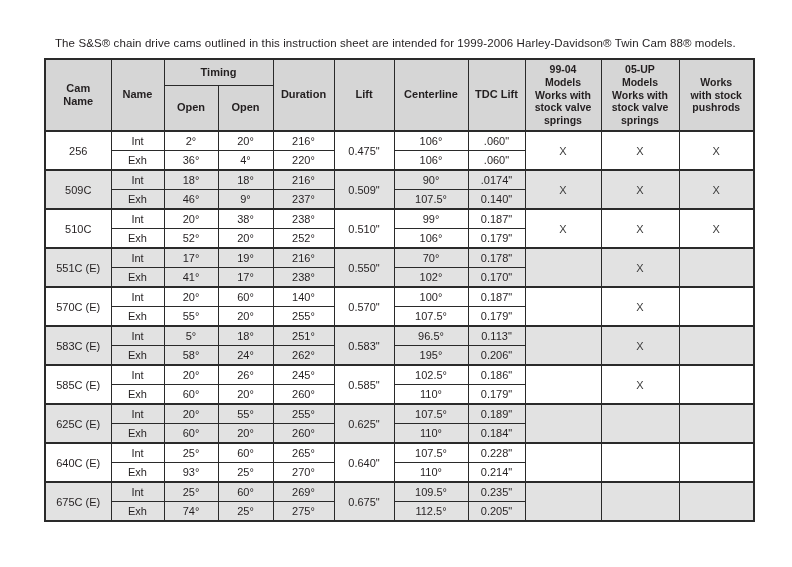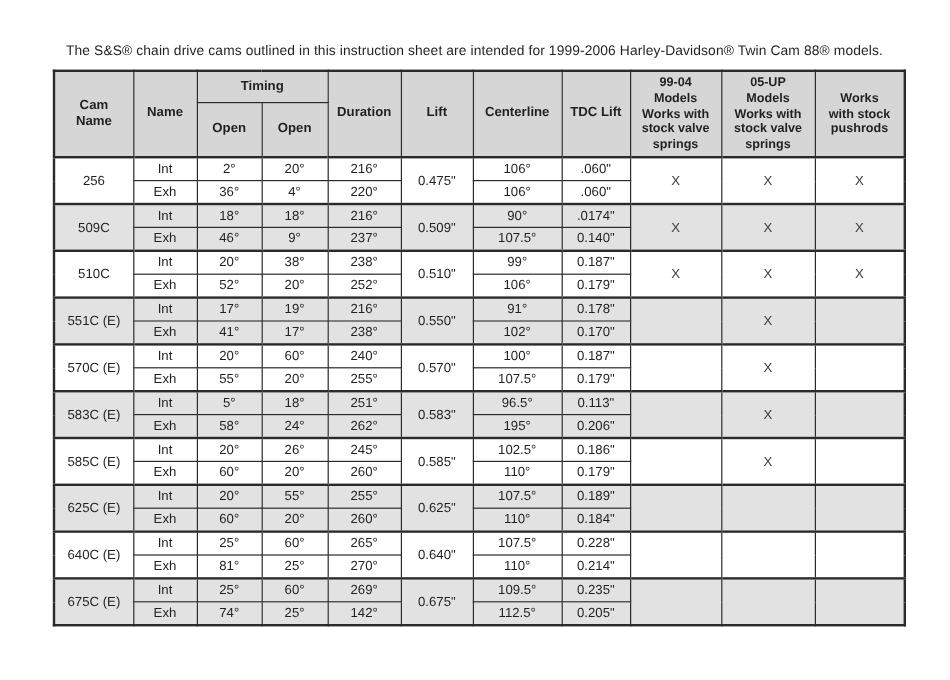--- a/index.html
+++ b/index.html
@@ -168,21 +168,21 @@
     </tbody>
 
     <tbody>
       <tr>
         <td rowspan="2">551C (E)</td>
         <td>Int</td>
         <td>17°</td>
         <td>19°</td>
         <td>216°</td>
         <td rowspan="2">0.550"</td>
-        <td>91°</td>
+        <td>70°</td>
         <td>0.178"</td>
         <td rowspan="2" class="mark"></td>
         <td rowspan="2" class="mark">X</td>
         <td rowspan="2" class="mark"></td>
       </tr>
       <tr>
         <td>Exh</td>
         <td>41°</td>
         <td>17°</td>
         <td>238°</td>
@@ -190,21 +190,21 @@
         <td>0.170"</td>
       </tr>
     </tbody>
 
     <tbody>
       <tr>
         <td rowspan="2">570C (E)</td>
         <td>Int</td>
         <td>20°</td>
         <td>60°</td>
-        <td>240°</td>
+        <td>140°</td>
         <td rowspan="2">0.570"</td>
         <td>100°</td>
         <td>0.187"</td>
         <td rowspan="2" class="mark"></td>
         <td rowspan="2" class="mark">X</td>
         <td rowspan="2" class="mark"></td>
       </tr>
       <tr>
         <td>Exh</td>
         <td>55°</td>
@@ -296,21 +296,21 @@
         <td>265°</td>
         <td rowspan="2">0.640"</td>
         <td>107.5°</td>
         <td>0.228"</td>
         <td rowspan="2" class="mark"></td>
         <td rowspan="2" class="mark"></td>
         <td rowspan="2" class="mark"></td>
       </tr>
       <tr>
         <td>Exh</td>
-        <td>81°</td>
+        <td>93°</td>
         <td>25°</td>
         <td>270°</td>
         <td>110°</td>
         <td>0.214"</td>
       </tr>
     </tbody>
 
     <tbody>
       <tr>
         <td rowspan="2">675C (E)</td>
@@ -322,20 +322,20 @@
         <td>109.5°</td>
         <td>0.235"</td>
         <td rowspan="2" class="mark"></td>
         <td rowspan="2" class="mark"></td>
         <td rowspan="2" class="mark"></td>
       </tr>
       <tr>
         <td>Exh</td>
         <td>74°</td>
         <td>25°</td>
-        <td>142°</td>
+        <td>275°</td>
         <td>112.5°</td>
         <td>0.205"</td>
       </tr>
     </tbody>
 
   </table>
 </div>
 
 </body></html>

